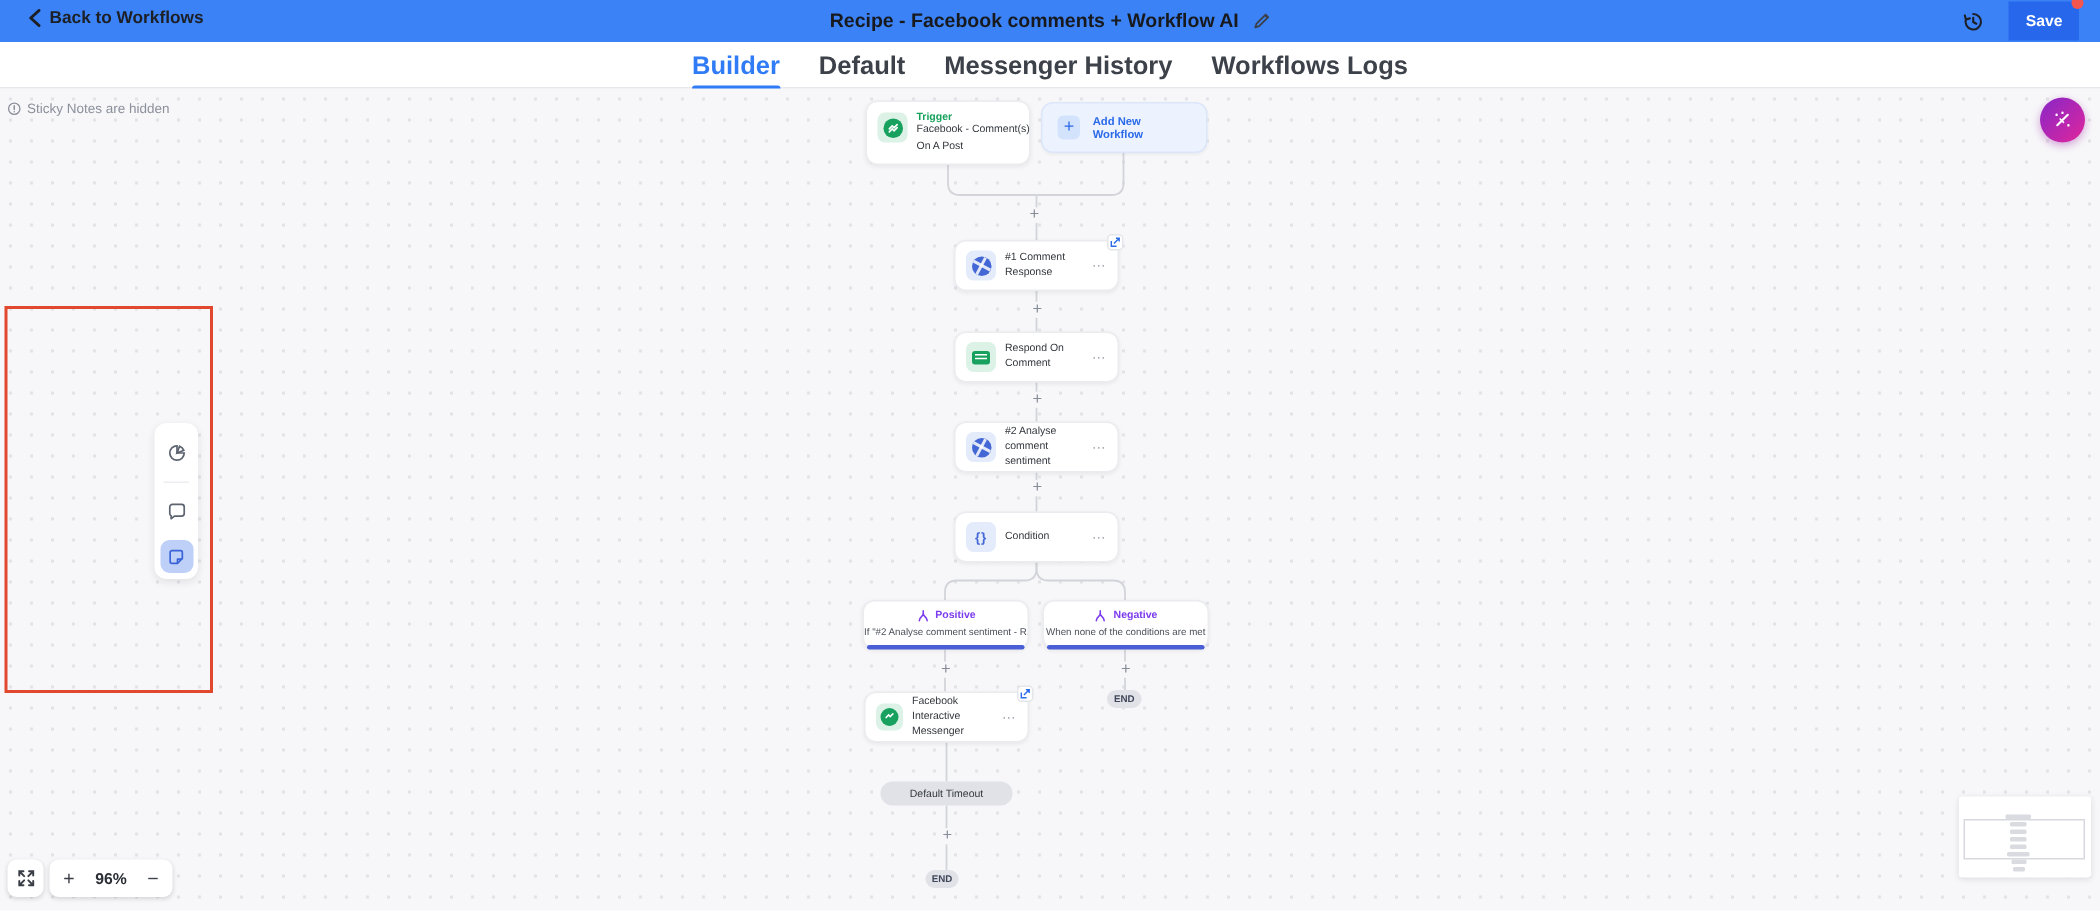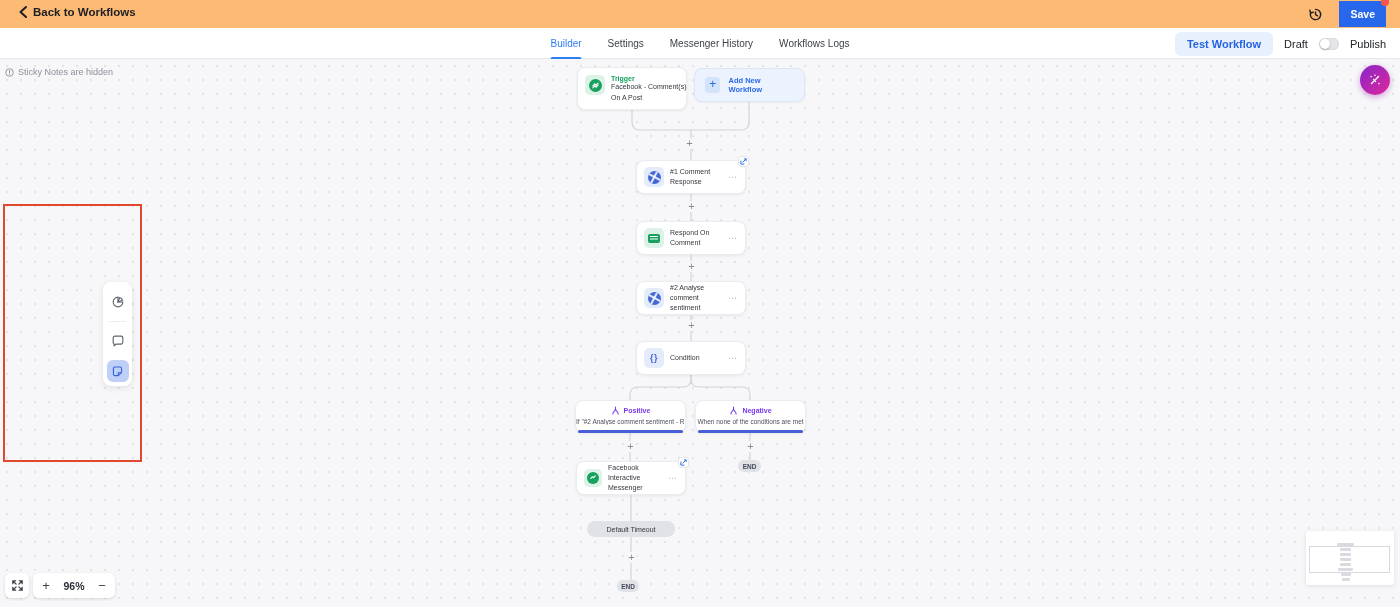--- a/index.html
+++ b/index.html
@@ -1,33 +1,33 @@
 <!DOCTYPE html>
 <html><head>
 <meta charset="utf-8">
 <style>
   * { margin:0; padding:0; box-sizing:border-box; }
   html,body { width:1400px; height:607px; font-family:"Liberation Sans", sans-serif; background:#fff; }
   #app { position:relative; width:1400px; height:607px; overflow:hidden; }
 
   
-  .header { position:absolute; left:0; top:0; width:1400px; height:28px; background:#fdba74; z-index:30; }
+  .header { position:absolute; left:0; top:0; width:1400px; height:28px; background:#3b82f6; z-index:30; }
   .back-link { position:absolute; left:18px; top:6px; display:flex; align-items:center; gap:5px; cursor:pointer; }
   .back-link span { font-size:11.5px; font-weight:bold; color:#1c1f24; }
   .page-title-wrap { position:absolute; left:50%; top:6px; transform:translateX(-50%); display:flex; align-items:center; gap:9px; }
   .page-title { font-size:13px; font-weight:bold; color:#17191d; white-space:nowrap; }
   .header-right { position:absolute; right:14px; top:1px; display:flex; align-items:center; gap:16px; }
   .save-btn { position:relative; background:#2667ec; color:#fff; font-size:10.5px; font-weight:bold;
               border:none; border-radius:0; padding:7px 11px; cursor:pointer; }
   .save-dot { position:absolute; right:-3px; top:-3px; width:8px; height:8px; border-radius:50%; background:#f4564e; }
 
   
   .tabbar { position:absolute; left:0; top:28px; width:1400px; height:31px; background:#fff; border-bottom:1px solid #e7e8ec; z-index:30; }
   .tabs { position:absolute; left:50%; top:0; transform:translateX(-50%); height:31px; display:flex; gap:26px; align-items:center; }
-  .tab { font-size:10px; color:#3d4149; cursor:pointer; position:relative; height:31px; display:flex; align-items:center; font-weight:400; }
+  .tab { font-size:17px; color:#3d4149; cursor:pointer; position:relative; height:31px; display:flex; align-items:center; font-weight:700; }
   .tab.active { color:#2f7cf6; }
   .tab.active::after { content:""; position:absolute; left:0; right:0; bottom:0; height:2px; background:#2f7cf6; border-radius:2px 2px 0 0; }
   .tabbar-right { position:absolute; right:14px; top:0; height:31px; display:flex; align-items:center; gap:11px; }
   .test-workflow-btn { background:#e8f0fd; color:#2464e4; font-size:11px; font-weight:bold; border:none; border-radius:6px; padding:6px 12px; cursor:pointer; }
   .draft-label, .publish-label { font-size:11px; color:#1c1f24; font-weight:500; }
   .toggle { width:20px; height:12px; background:#e3e5e9; border-radius:6px; position:relative; cursor:pointer; box-shadow:inset 0 0 0 1px #d8dade; }
   .toggle .knob { position:absolute; left:1px; top:1px; width:10px; height:10px; background:#fff; border-radius:50%; box-shadow:0 1px 2px rgba(0,0,0,.25); }
 
   
   .canvas { position:absolute; left:0; top:59px; width:1400px; height:548px; background:#f7f7f9;
@@ -118,47 +118,45 @@
 
 <div id="app">
 
   <div class="header">
     <div class="back-link">
       <svg width="10" height="12" viewBox="0 0 10 12">
           <path d="M8 1 L2.5 6 L8 11" fill="none" stroke="#1c1f24" stroke-width="2" stroke-linecap="round" stroke-linejoin="round"></path>
         </svg>
       <span>Back to Workflows</span>
     </div>
+    <div class="page-title-wrap">
+      <span class="page-title">Recipe - Facebook comments + Workflow AI</span>
+      <svg width="12" height="12" viewBox="0 0 14 14" style="cursor:pointer">
+          <path d="M2 12 L3 9 L10 2 L12 4 L5 11 Z M9.5 2.5 L11.5 4.5" fill="none" stroke="#3a3f47" stroke-width="1.4" stroke-linejoin="round"></path>
+        </svg>
+    </div>
     <div class="header-right">
       <svg width="15" height="15" viewBox="0 0 16 16" style="cursor:pointer">
         <path d="M8 2.5 a5.5 5.5 0 1 1 -5.2 3.7" fill="none" stroke="#1c1f24" stroke-width="1.5" stroke-linecap="round"></path>
         <path d="M2 3.5 L2.8 6.4 L5.6 5.6" fill="none" stroke="#1c1f24" stroke-width="1.5" stroke-linecap="round" stroke-linejoin="round"></path>
         <path d="M8 5.2 V8.2 L10.2 9.4" fill="none" stroke="#1c1f24" stroke-width="1.5" stroke-linecap="round"></path>
       </svg>
       <button class="save-btn">
         <span>Save</span>
         <span class="save-dot"></span>
       </button>
     </div>
   </div>
 
   <div class="tabbar">
     <div class="tabs">
       <div class="tab active">Builder</div>
-      <div class="tab">Settings</div>
+      <div class="tab">Default</div>
       <div class="tab">Messenger History</div>
       <div class="tab">Workflows Logs</div>
-    </div>
-    <div class="tabbar-right">
-      <button class="test-workflow-btn">Test Workflow</button>
-      <span class="draft-label">Draft</span>
-      <div class="toggle">
-          <div class="knob"></div>
-        </div>
-      <span class="publish-label">Publish</span>
     </div>
   </div>
 
   <div class="canvas">
 
     <div class="notice">
       <svg width="9" height="9" viewBox="0 0 10 10">
           <circle cx="5" cy="5" r="4.2" fill="none" stroke="#8b909b" stroke-width="1"></circle>
           <path d="M5 2.8 V5.6 M5 7.2 V7.3" stroke="#8b909b" stroke-width="1.1" stroke-linecap="round"></path>
         </svg>

